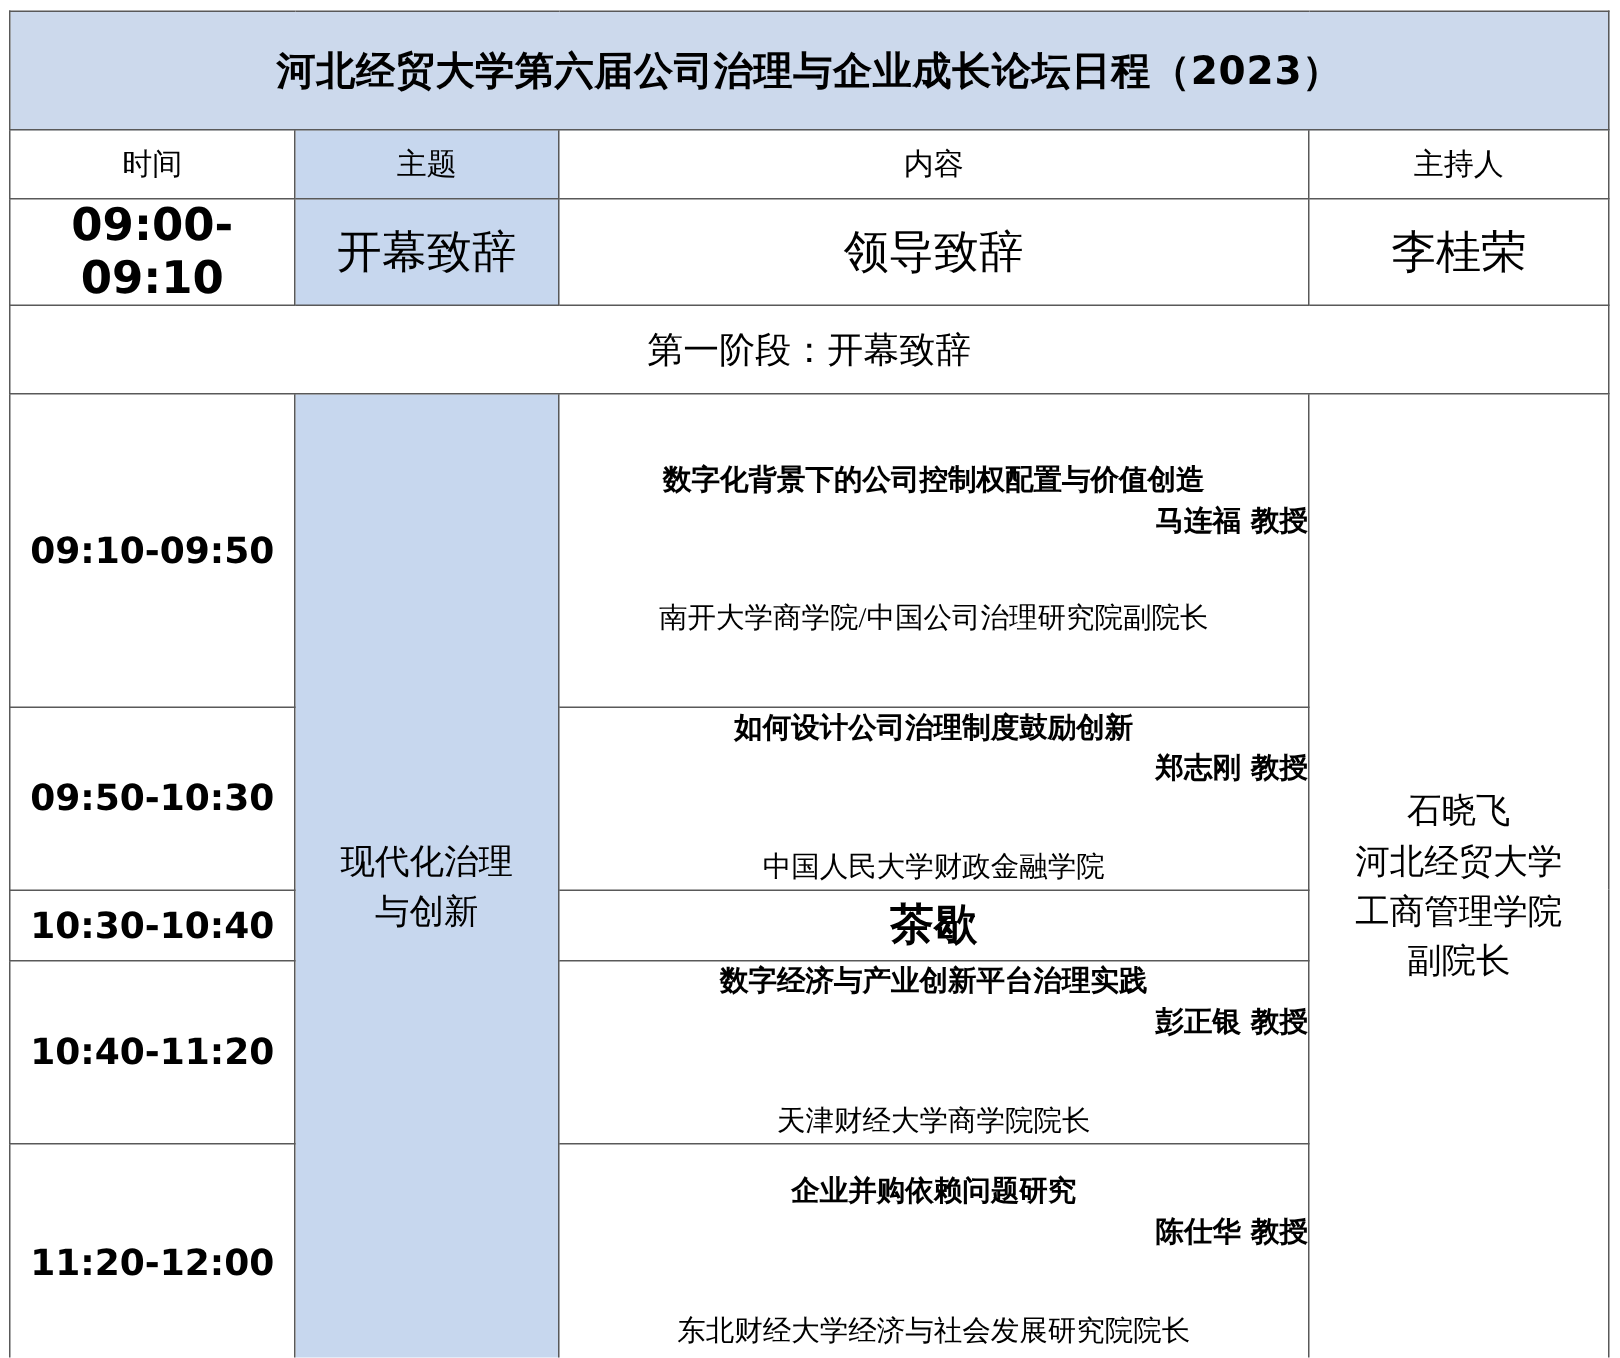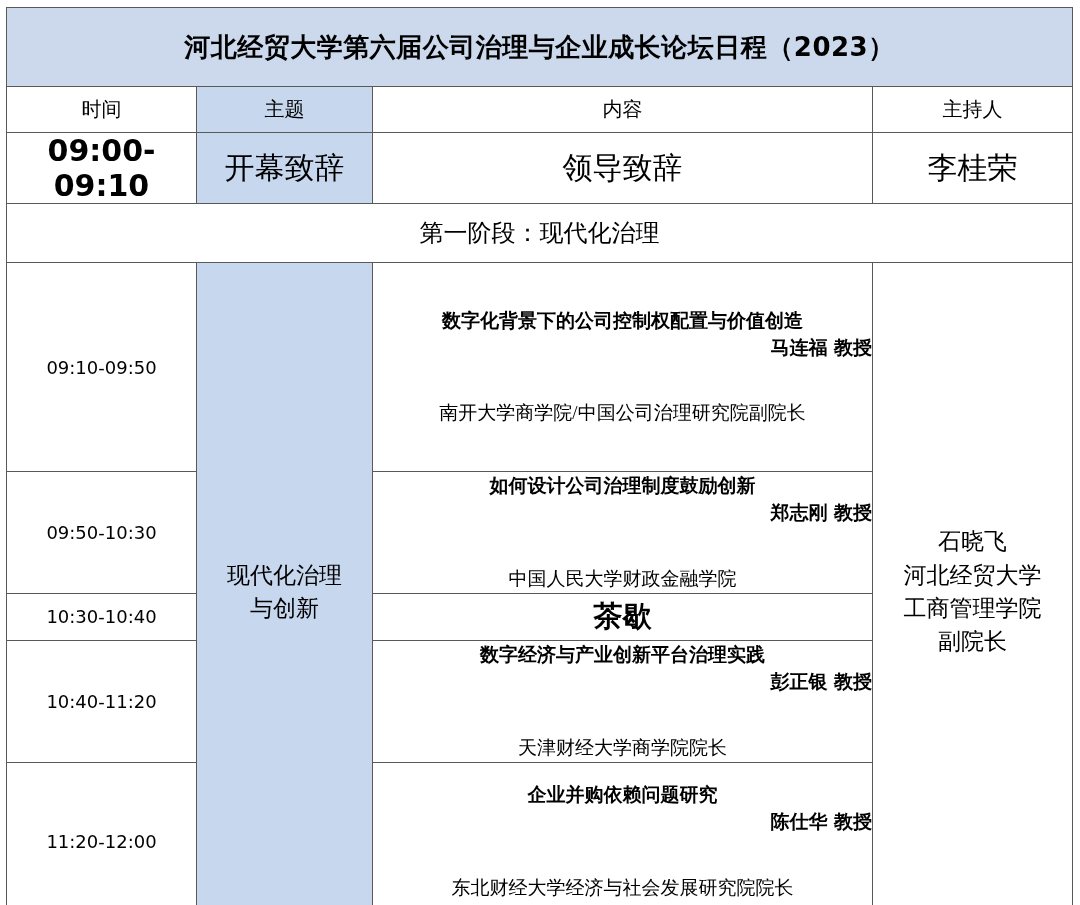--- a/index.html
+++ b/index.html
@@ -106,23 +106,23 @@
     font-family: Liberation Serif, serif;
     display: block;
     margin-top: 40px;
   }
   .break-cell {
     font-size: 29px;
     font-weight: bold;
     font-family: "DejaVu Sans", "Liberation Sans", sans-serif;
   }
   .time-cell {
-    font-size: 18px;
-    font-family: "DejaVu Sans", "Liberation Sans", sans-serif;
-    font-weight: normal;
+    font-size: 24px;
+    font-family: "DejaVu Sans", "Liberation Sans", sans-serif;
+    font-weight: bold;
   }
 
   .r1 { height: 208px; }
   .r2 { height: 118px; }
   .r3 { height: 46px; }
   .r4 { height: 118px; }
   .r5 { height: 158px; }
   .r6 { height: 24px; }
 </style>
 </head>
@@ -151,21 +151,21 @@
       </tr>
 
       <tr class="open-row">
         <td class="time-text">09:00-09:10</td>
         <td class="shaded">开幕致辞</td>
         <td>领导致辞</td>
         <td>李桂荣</td>
       </tr>
 
       <tr>
-        <td class="phase-cell" colspan="4">第一阶段：现代化治理</td>
+        <td class="phase-cell" colspan="4">第一阶段：开幕致辞</td>
       </tr>
 
       <tr class="session">
         <td class="time-cell r1">09:10-09:50</td>
         <td class="theme-cell" rowspan="5">
           <span>现代化治理</span><br>
           <span>与创新</span>
         </td>
         <td class="content-cell r1">
           <span class="ttl">数字化背景下的公司控制权配置与价值创造</span>

